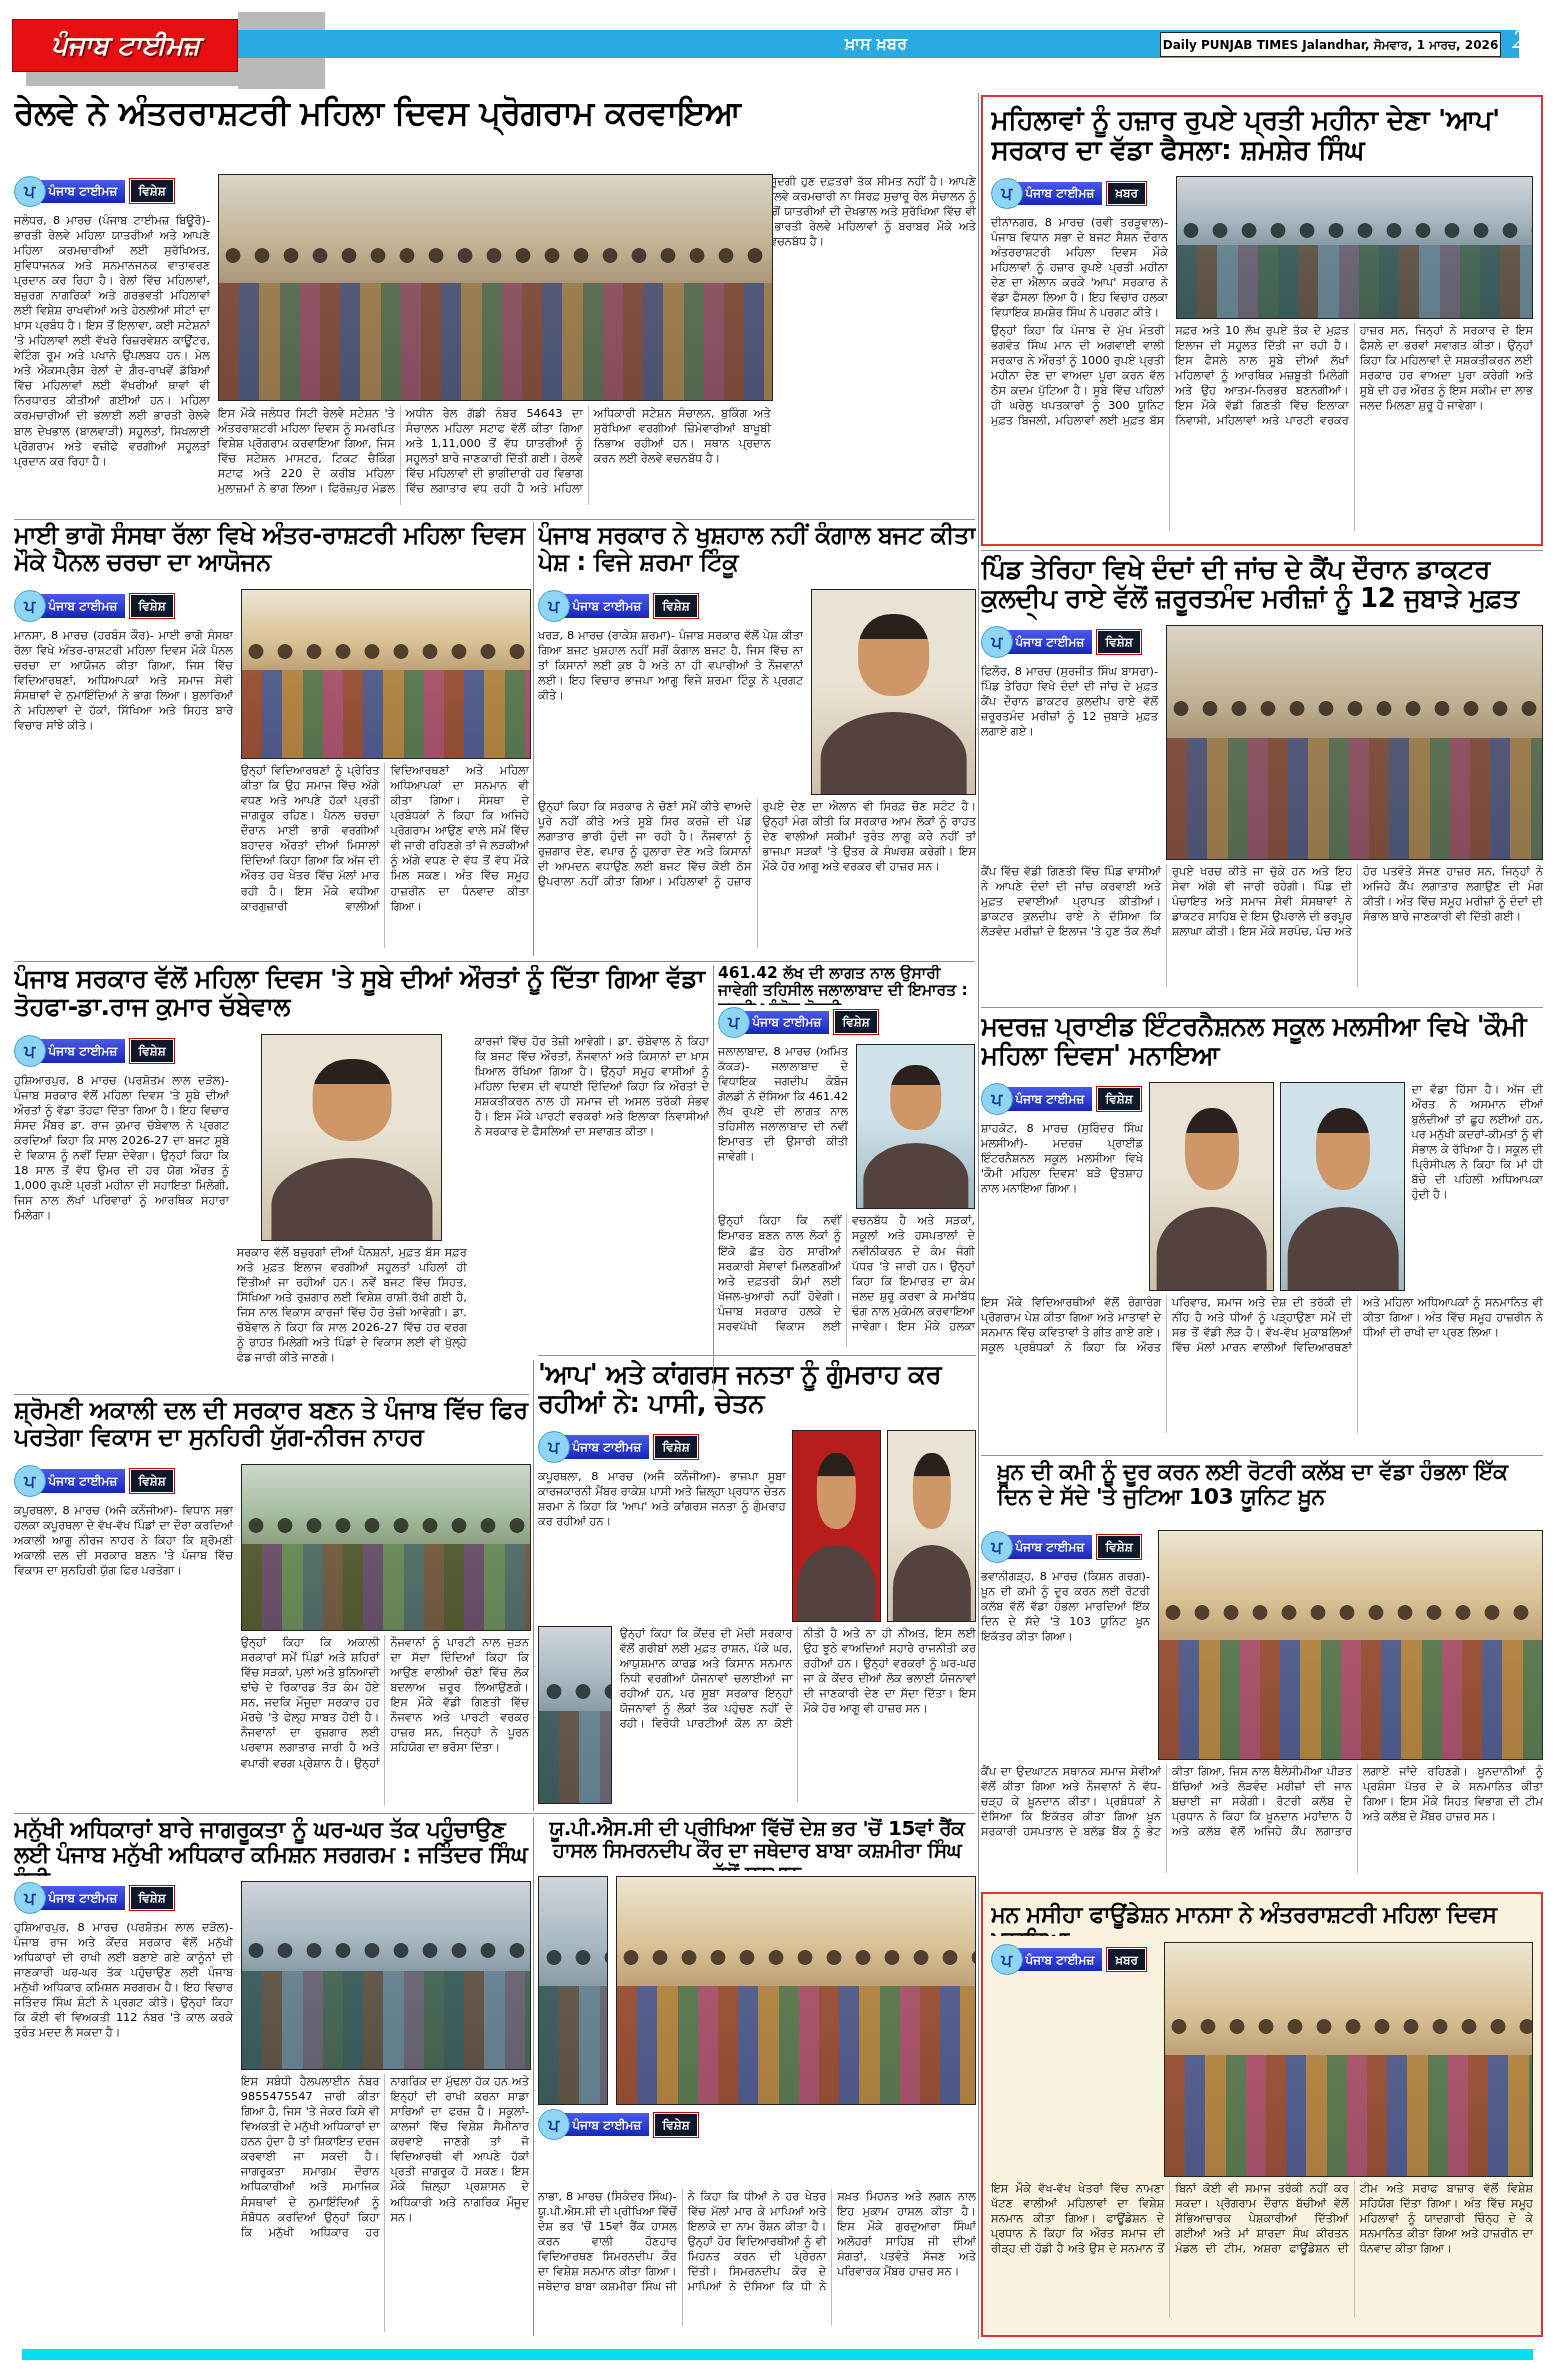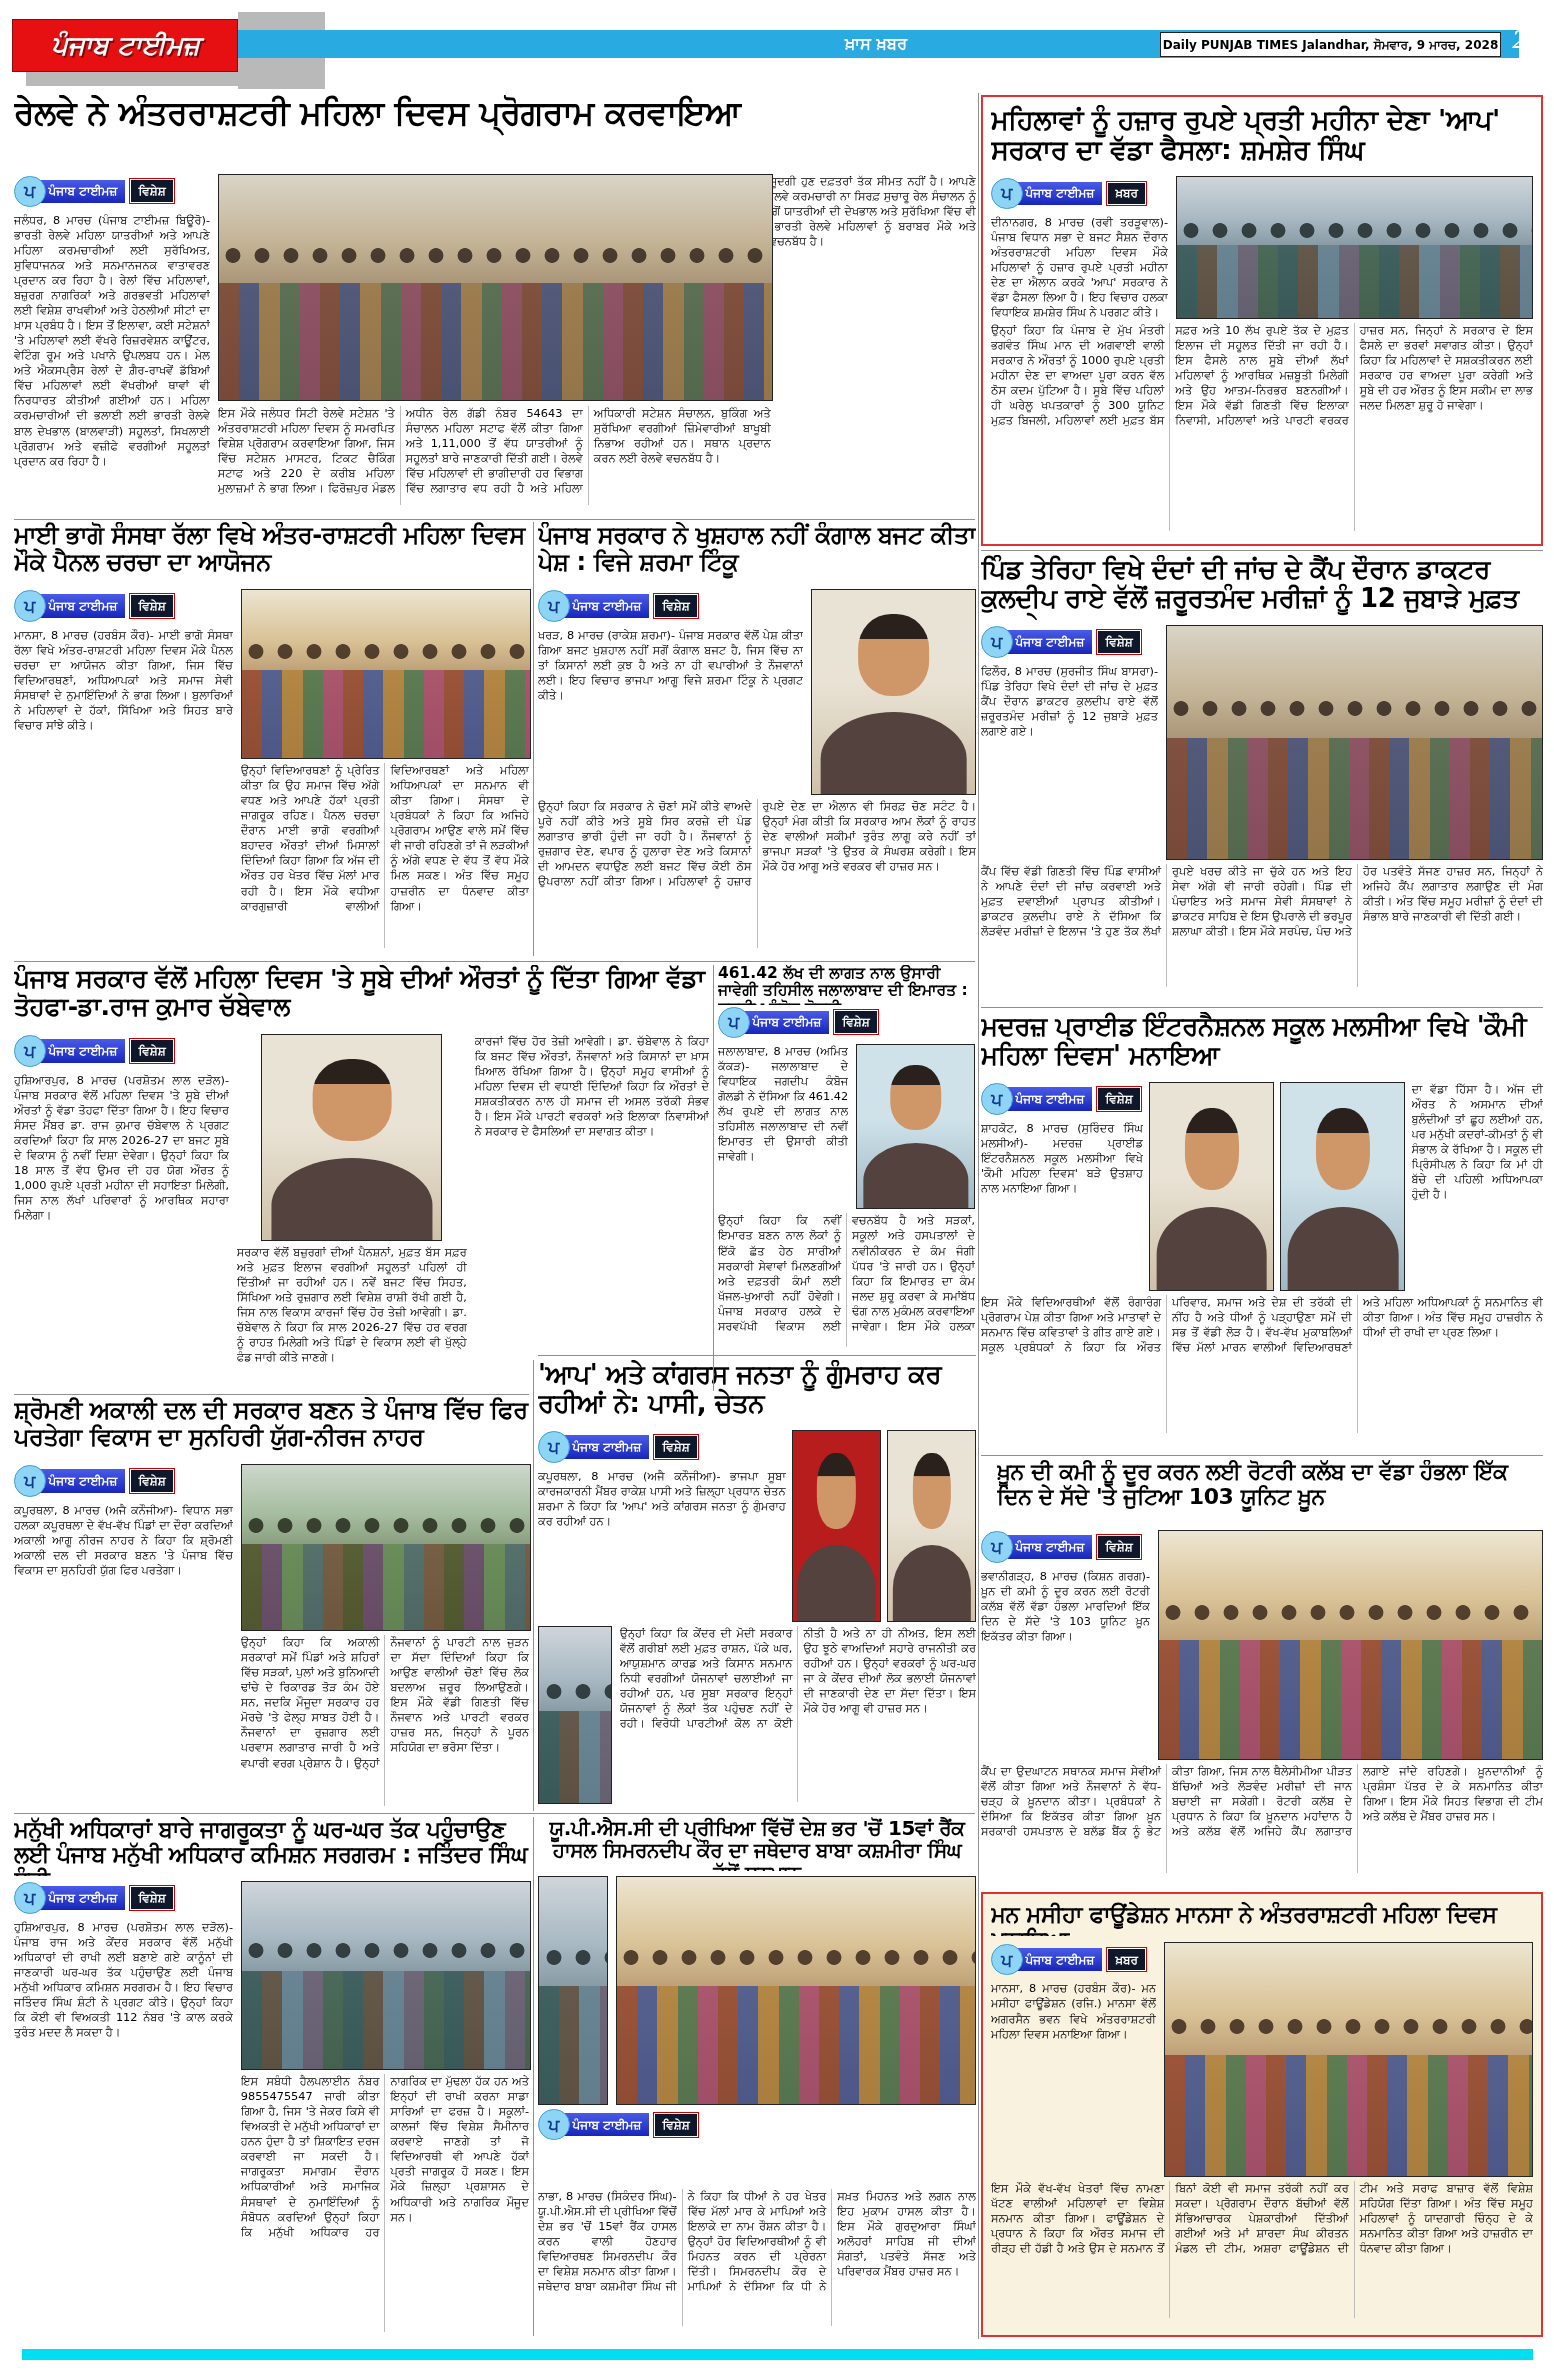--- a/index.html
+++ b/index.html
@@ -75,21 +75,21 @@
   <header>
     <div class="mast-shadow s1"></div>
     <div class="mast-shadow s3"></div>
     <div class="topbar">
       <span class="section-label">ਖ਼ਾਸ ਖ਼ਬਰ</span>
     </div>
     <div class="mast-shadow s2"></div>
     <div class="masthead">
       <span>ਪੰਜਾਬ ਟਾਈਮਜ਼</span>
     </div>
-    <div class="datebox">Daily PUNJAB TIMES Jalandhar, ਸੋਮਵਾਰ, 9 ਮਾਰਚ, 2028</div>
+    <div class="datebox">Daily PUNJAB TIMES Jalandhar, ਸੋਮਵਾਰ, 1 ਮਾਰਚ, 2026</div>
     <div class="pagenum">2</div>
   </header>
 
   <article style="left:14px;top:95px;width:962px;height:424px;">
     <h2 style="font-size:33px;height:79px;">ਰੇਲਵੇ ਨੇ ਅੰਤਰਰਾਸ਼ਟਰੀ ਮਹਿਲਾ ਦਿਵਸ ਪ੍ਰੋਗਰਾਮ ਕਰਵਾਇਆ</h2>
     <div class="row" style="height:331px;">
       <div style="width:196px;display:flex;flex-direction:column;">
         <div class="badge">
           <span class="blogo">ਪ</span>
           <span class="bbrand">ਪੰਜਾਬ ਟਾਈਮਜ਼</span>
@@ -312,21 +312,20 @@
 
   <article class="boxed cream" style="left:981px;top:1892px;width:562px;height:445px;">
     <h2 style="font-size:22.5px;height:34px;">ਮਨ ਮਸੀਹਾ ਫਾਊਂਡੇਸ਼ਨ ਮਾਨਸਾ ਨੇ ਅੰਤਰਰਾਸ਼ਟਰੀ ਮਹਿਲਾ ਦਿਵਸ ਮਨਾਇਆ</h2>
     <div class="row" style="height:233px;margin-top:6.2px;">
       <div style="width:165px;display:flex;flex-direction:column;">
         <div class="badge">
           <span class="blogo">ਪ</span>
           <span class="bbrand">ਪੰਜਾਬ ਟਾਈਮਜ਼</span>
           <span class="btag">ਖ਼ਬਰ</span>
         </div>
-        <div class="txt" style="flex:1;">ਮਾਨਸਾ, 8 ਮਾਰਚ (ਹਰਬੰਸ ਕੌਰ)- ਮਨ ਮਸੀਹਾ ਫਾਊਂਡੇਸ਼ਨ (ਰਜਿ.) ਮਾਨਸਾ ਵੱਲੋਂ ਅਗਰਸੈਨ ਭਵਨ ਵਿਖੇ ਅੰਤਰਰਾਸ਼ਟਰੀ ਮਹਿਲਾ ਦਿਵਸ ਮਨਾਇਆ ਗਿਆ।</div>
       </div>
       <div class="photo ph-bright" style="flex:1;height:233px;"></div>
     </div>
     <div class="txt cols3" style="height:137px;margin-top:6.2px;">ਇਸ ਮੌਕੇ ਵੱਖ-ਵੱਖ ਖੇਤਰਾਂ ਵਿੱਚ ਨਾਮਣਾ ਖੱਟਣ ਵਾਲੀਆਂ ਮਹਿਲਾਵਾਂ ਦਾ ਵਿਸ਼ੇਸ਼ ਸਨਮਾਨ ਕੀਤਾ ਗਿਆ। ਫਾਊਂਡੇਸ਼ਨ ਦੇ ਪ੍ਰਧਾਨ ਨੇ ਕਿਹਾ ਕਿ ਔਰਤ ਸਮਾਜ ਦੀ ਰੀੜ੍ਹ ਦੀ ਹੱਡੀ ਹੈ ਅਤੇ ਉਸ ਦੇ ਸਨਮਾਨ ਤੋਂ ਬਿਨਾਂ ਕੋਈ ਵੀ ਸਮਾਜ ਤਰੱਕੀ ਨਹੀਂ ਕਰ ਸਕਦਾ। ਪ੍ਰੋਗਰਾਮ ਦੌਰਾਨ ਬੱਚੀਆਂ ਵੱਲੋਂ ਸੱਭਿਆਚਾਰਕ ਪੇਸ਼ਕਾਰੀਆਂ ਦਿੱਤੀਆਂ ਗਈਆਂ ਅਤੇ ਮਾਂ ਸ਼ਾਰਦਾ ਸੰਘ ਕੀਰਤਨ ਮੰਡਲ ਦੀ ਟੀਮ, ਅਸ਼ਰਾ ਫਾਊਂਡੇਸ਼ਨ ਦੀ ਟੀਮ ਅਤੇ ਸਰਾਫ ਬਾਜ਼ਾਰ ਵੱਲੋਂ ਵਿਸ਼ੇਸ਼ ਸਹਿਯੋਗ ਦਿੱਤਾ ਗਿਆ। ਅੰਤ ਵਿੱਚ ਸਮੂਹ ਮਹਿਲਾਵਾਂ ਨੂੰ ਯਾਦਗਾਰੀ ਚਿੰਨ੍ਹ ਦੇ ਕੇ ਸਨਮਾਨਿਤ ਕੀਤਾ ਗਿਆ ਅਤੇ ਹਾਜ਼ਰੀਨ ਦਾ ਧੰਨਵਾਦ ਕੀਤਾ ਗਿਆ।</div>
   </article>
 
   <div class="rule" style="left:14px;top:519px;width:961px;height:0.8px;"></div>
   <div class="rule" style="left:14px;top:961px;width:961px;height:0.8px;"></div>
   <div class="rule" style="left:14px;top:1394px;width:515px;height:0.8px;"></div>
   <div class="rule" style="left:538px;top:1355px;width:438px;height:0.8px;"></div>

